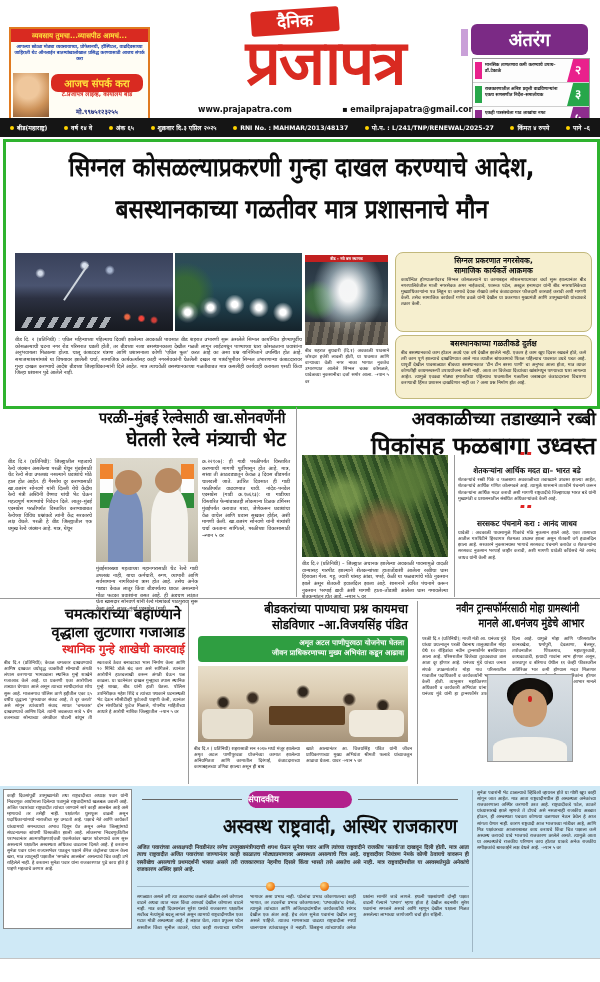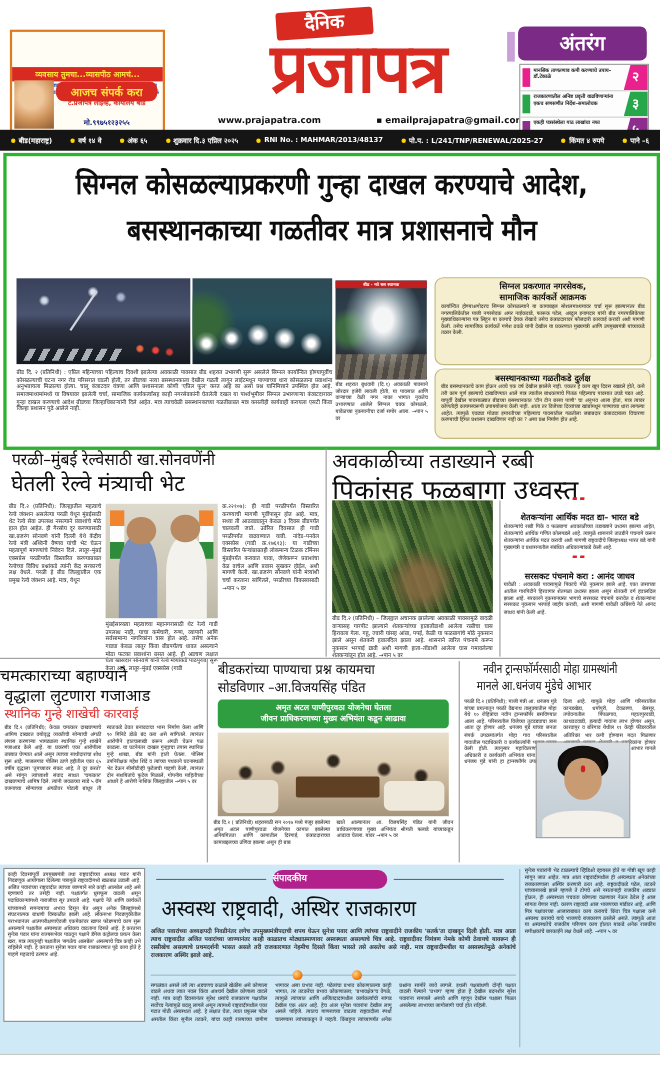--- a/index.html
+++ b/index.html
@@ -7,21 +7,21 @@
         font-family:"DejaVu Sans",sans-serif;color:#1a1a1a;}
   .abs{position:absolute;}
   .fit{white-space:nowrap;text-align:center;}
   .just{text-align:justify;text-justify:inter-word;}
   .tiny{font-size:5px;line-height:1.34;color:#222;}
   .tinier{font-size:4.6px;line-height:1.33;color:#222;}
   .rule-v{position:absolute;width:1px;background:#9a9a9a;}
   .rule-h{position:absolute;height:1px;background:#9a9a9a;}
   
   .adbox{left:9px;top:27px;width:137px;height:93px;border:2px solid #e07a20;background:#fffdf4;}
-  .adbox .ttl{background:#d92a21;color:#ffe23c;font-weight:bold;font-size:7px;text-align:center;padding:2px 0;margin-top:32px;}
+  .adbox .ttl{background:#d92a21;color:#ffe23c;font-weight:bold;font-size:7px;text-align:center;padding:2px 0;}
   .adbox .bdy{color:#1a3fa8;font-size:4.7px;line-height:1.3;text-align:center;padding:2px 3px 0 3px;font-weight:bold;}
   .adbox .cta{position:absolute;left:40px;top:45px;width:92px;background:#d92a21;color:#ffe23c;
               font-weight:bold;font-size:10px;text-align:center;border-radius:7px;padding:2px 0;}
   .adbox .off{position:absolute;left:40px;top:61px;width:92px;color:#d92a21;font-weight:bold;font-size:6px;text-align:center;line-height:1.35;}
   .adbox .ph{position:absolute;left:40px;top:78px;width:92px;color:#14247a;font-weight:bold;font-size:6.5px;text-align:center;}
   .adbox .pic{position:absolute;left:2px;top:44px;width:36px;height:44px;
               background:radial-gradient(circle at 42% 34%,#efc79c 0 30%,#cc9158 62%,#8a5a34 100%);}
   .ribbon{left:251px;top:9px;width:88px;height:25px;background:#d92a21;color:#fff;font-weight:bold;
           font-size:17px;text-align:center;line-height:25px;transform:rotate(-4deg);border-radius:3px;}
   .mast{left:150px;top:26px;width:350px;text-align:center;color:#d92a21;font-weight:bold;
@@ -100,24 +100,24 @@
   .p-port{background:linear-gradient(180deg,#d9dfe4 0%,#bfcad2 100%);border:1px solid #999;}
   .hair{position:absolute;left:23%;top:4%;width:54%;height:36%;background:radial-gradient(circle at 50% 60%,#14110e 60%,#000);border-radius:50% 50% 42% 42%;}
   .face{position:absolute;left:30%;top:16%;width:40%;height:44%;background:#c99b72;border-radius:48%;}
   .tilak{position:absolute;left:48%;top:24%;width:4%;height:7%;background:#d01f1f;border-radius:50%;}
   .torso{position:absolute;left:6%;bottom:0;width:88%;height:28%;background:#f3f1ea;border-radius:42% 42% 0 0;}
   
   .cream{position:absolute;background:#f6efcf;border:1px solid #c2b87c;border-radius:8px;padding:3px 5px;box-sizing:border-box;}
   .cream .t{font-weight:bold;font-size:7.6px;text-align:center;line-height:1.3;color:#111;}
   .cream .b{font-size:4.6px;line-height:1.33;text-align:justify;color:#222;margin-top:1px;}
   
-  .art-h{position:absolute;font-weight:normal;color:#0d0d0d;text-align:left;}
+  .art-h{position:absolute;font-weight:bold;color:#0d0d0d;text-align:right;}
   .red-sub{color:#e02424;}
   .green-box{position:absolute;background:#2f9e41;border-radius:4px;color:#fff;font-weight:bold;
-             font-size:7.2px;text-align:center;line-height:1.35;padding:2px 4px;box-sizing:border-box;}
+             font-size:7.2px;text-align:right;line-height:1.35;padding:2px 4px;box-sizing:border-box;}
   .qmark{font-family:"DejaVu Serif",serif;color:#e02424;font-size:30px;line-height:14px;height:14px;
          overflow:hidden;text-align:center;font-weight:bold;}
   .qtitle{font-weight:bold;font-size:7.4px;text-align:center;line-height:1.4;color:#111;}
   
   .edit-bg{left:0;top:786px;width:600px;height:172px;background:#cfe9f6;}
   .edit-leftbox{left:3px;top:789px;width:129px;height:140px;background:#fff;border:1px solid #8a8a8a;
                 padding:3px;box-sizing:border-box;}
   .pill{left:248px;top:791px;width:104px;height:17px;background:#b2208c;border-radius:9px;color:#fff;
         font-weight:bold;font-size:8.5px;line-height:17px;}
   .pill-line{position:absolute;top:799px;height:1px;background:#666;width:100px;}

